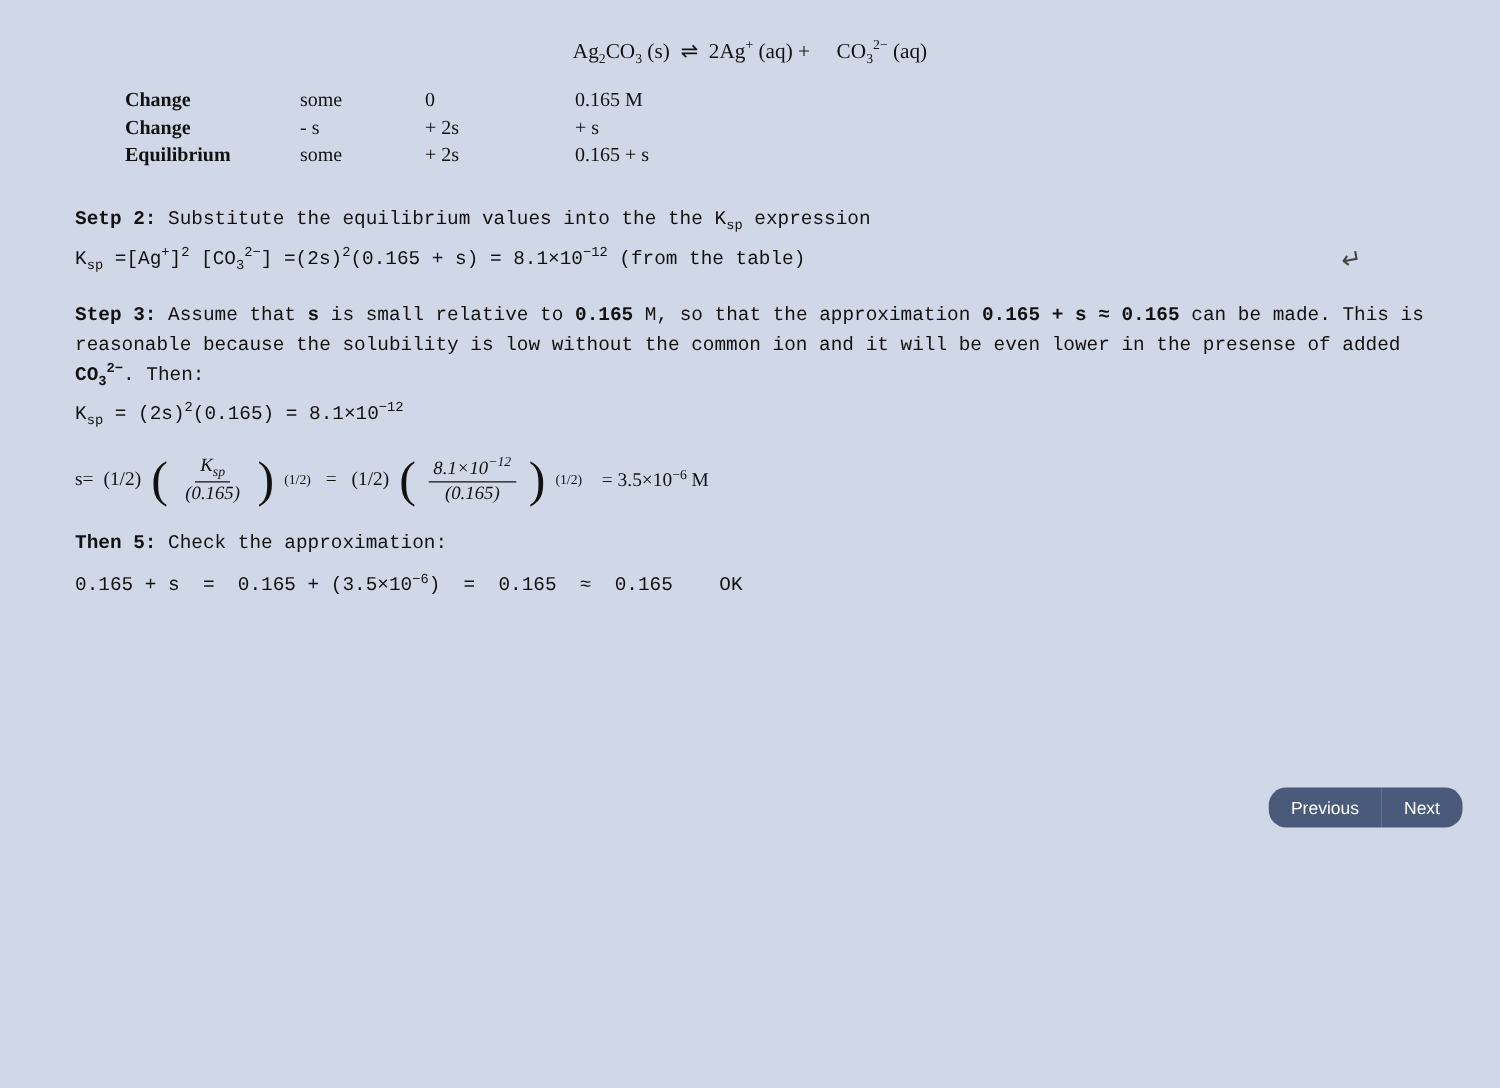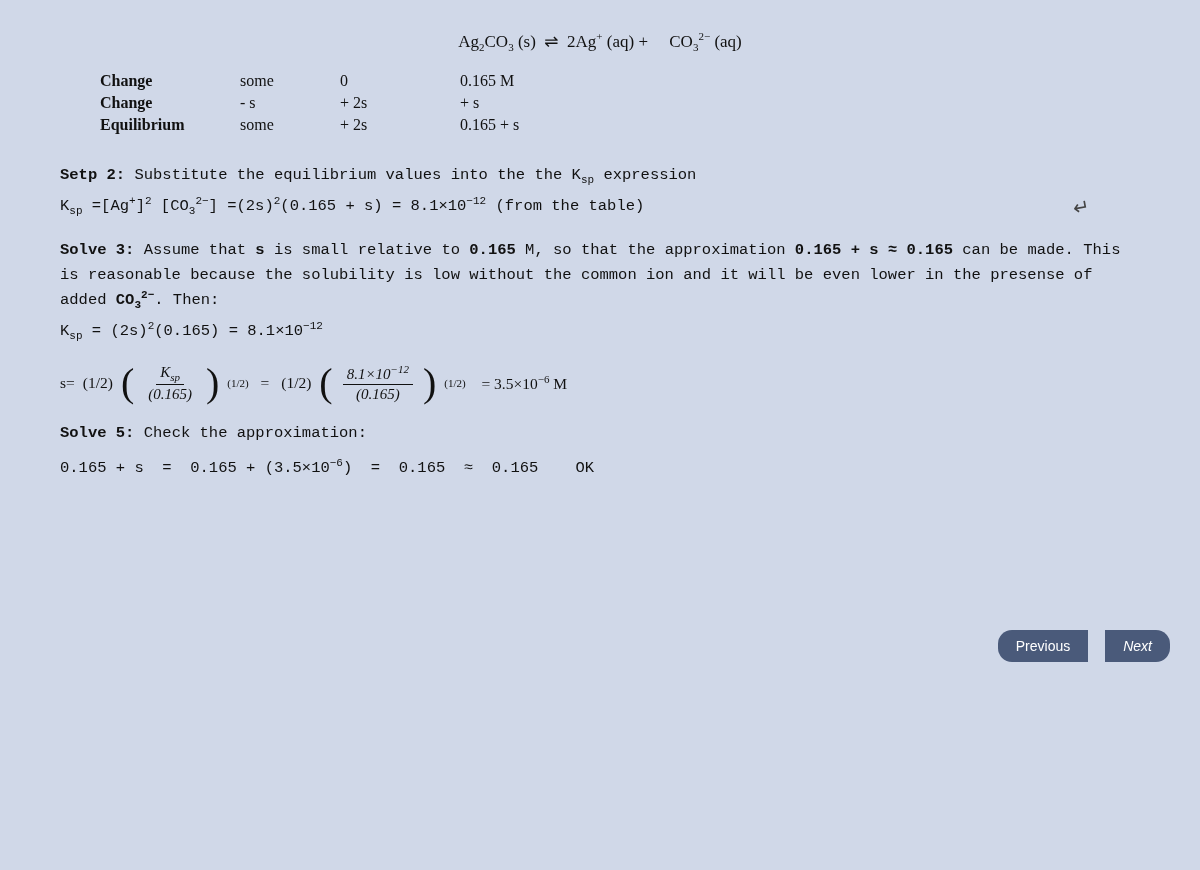--- a/index.html
+++ b/index.html
@@ -117,41 +117,40 @@
       font-weight: 200;
       vertical-align: middle;
     }
 
     
     .nav-buttons {
       position: absolute;
       bottom: 20px;
       right: 30px;
       display: flex;
-      gap: 17px;
+      gap: 0;
       margin-top: 16px;
     }
 
     .nav-btn {
       background: #4a5a7a;
       color: #fff;
       border: none;
       padding: 8px 18px;
       font-size: 14px;
       cursor: pointer;
       font-family: Arial, sans-serif;
     }
 
     .nav-btn.prev {
       border-radius: 14px 0 0 14px;
     }
 
     .nav-btn.next {
       border-radius: 0 14px 14px 0;
-      font-style: italic;
     }
 
     
     .cursor-icon {
       position: absolute;
       top: 195px;
       right: 110px;
       font-size: 20px;
       color: #444;
       transform: rotate(-10deg);
@@ -202,21 +201,21 @@
     </p>
     <p class="formula">
       K<sub>sp</sub> =[Ag<sup>+</sup>]<sup>2</sup> [CO<sub>3</sub><sup>2−</sup>] =(2s)<sup>2</sup>(0.165 + s) = 8.1×10<sup>−12</sup> (from the table)
     </p>
   </div>
 
   <div class="cursor-icon">↵</div>
 
   <div class="section">
     <p>
-      <span class="step-label">Solve 3:</span>
+      <span class="step-label">Step 3:</span>
       Assume that <b>s</b> is small relative to <b>0.165</b> M, so that the approximation <b>0.165 + s ≈ 0.165</b> can
       be made. This is reasonable because the solubility is low without the common ion and it will be even
       lower in the presense of added <b>CO<sub>3</sub><sup>2−</sup></b>. Then:
     </p>
     <p class="formula">
       K<sub>sp</sub> = (2s)<sup>2</sup>(0.165) = 8.1×10<sup>−12</sup>
     </p>
   </div>
 
   <div class="solve-section">
@@ -238,21 +237,21 @@
         <span class="den">(0.165)</span>
       </span>
       <span class="big-paren">)</span>
       <sup>(1/2)</sup>
       <span>&nbsp;&nbsp;= 3.5×10<sup>−6</sup> M</span>
     </div>
   </div>
 
   <div class="section">
     <p>
-      <span class="step-label">Solve 5:</span> Check the approximation:
+      <span class="step-label">Then 5:</span> Check the approximation:
     </p>
     <p class="bottom-check">
       0.165 + s &nbsp;= &nbsp;0.165 + (3.5×10<sup>−6</sup>) &nbsp;= &nbsp;0.165 &nbsp;≈&nbsp; 0.165 &nbsp;&nbsp;&nbsp;OK
     </p>
   </div>
 
   <div class="nav-buttons">
     <button class="nav-btn prev">Previous</button>
     <button class="nav-btn next">Next</button>
   </div>

